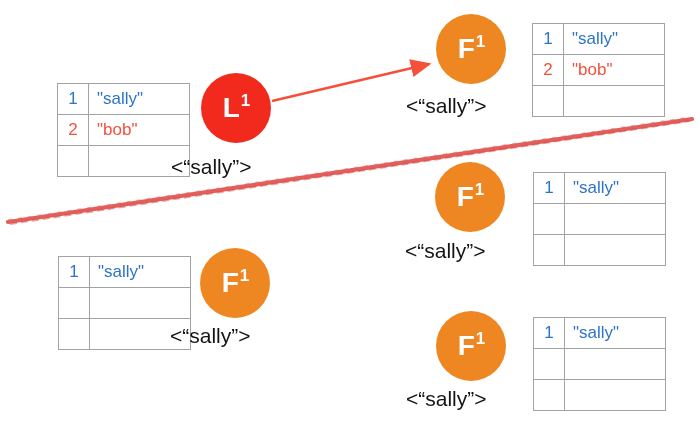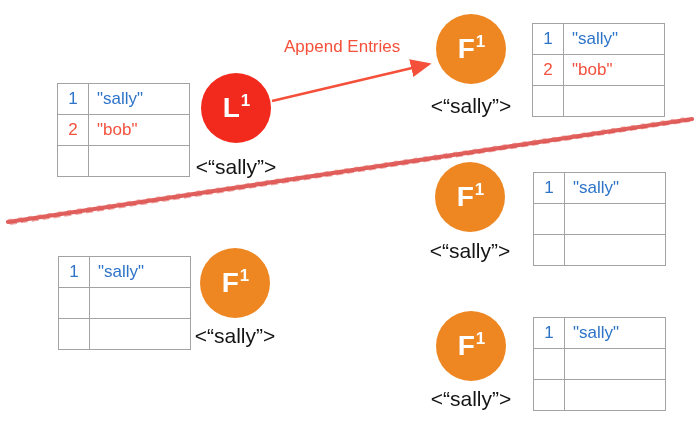--- a/index.html
+++ b/index.html
@@ -24,21 +24,21 @@
   .node{
     position:absolute;width:70px;height:70px;border-radius:50%;
     display:flex;align-items:center;justify-content:center;
     color:#ffffff;font-weight:bold;font-size:28px;line-height:1;
   }
   .node.leader{background:#f22a1e;}
   .node.follower{background:#ee8722;}
   .node sup{font-size:17px;position:relative;top:-8px;left:1px;}
   
   .msg{
-    position:absolute;width:130px;text-align:center;
+    position:absolute;width:130px;
     font-size:21px;color:#141414;letter-spacing:0px;
   }
   
   .arrow-label{
     position:absolute;left:284px;top:37px;
     font-size:17px;color:#f4503a;white-space:nowrap;
   }
   svg.overlay{position:absolute;left:0;top:0;pointer-events:none;}
 </style>
 </head>
@@ -165,15 +165,14 @@
       </marker>
     </defs>
     <line x1="272" y1="101" x2="429" y2="64" stroke="#f4503a" stroke-width="2.6" marker-end="url(#ah)"></line>
     <g>
       <line x1="8" y1="222" x2="692" y2="119" stroke="#dc4a46" stroke-width="4.2" stroke-linecap="round" opacity="0.88"></line>
       <line x1="10" y1="224" x2="690" y2="121" stroke="#dc4a46" stroke-width="2" stroke-dasharray="7 4" opacity="0.5"></line>
       <line x1="8" y1="220" x2="688" y2="117.5" stroke="#e66a64" stroke-width="1.6" stroke-dasharray="4 6" opacity="0.55"></line>
     </g>
   </svg>
 
-  <div class="arrow-label">Append Entries</div>
 
 </div>
 
 </body></html>

